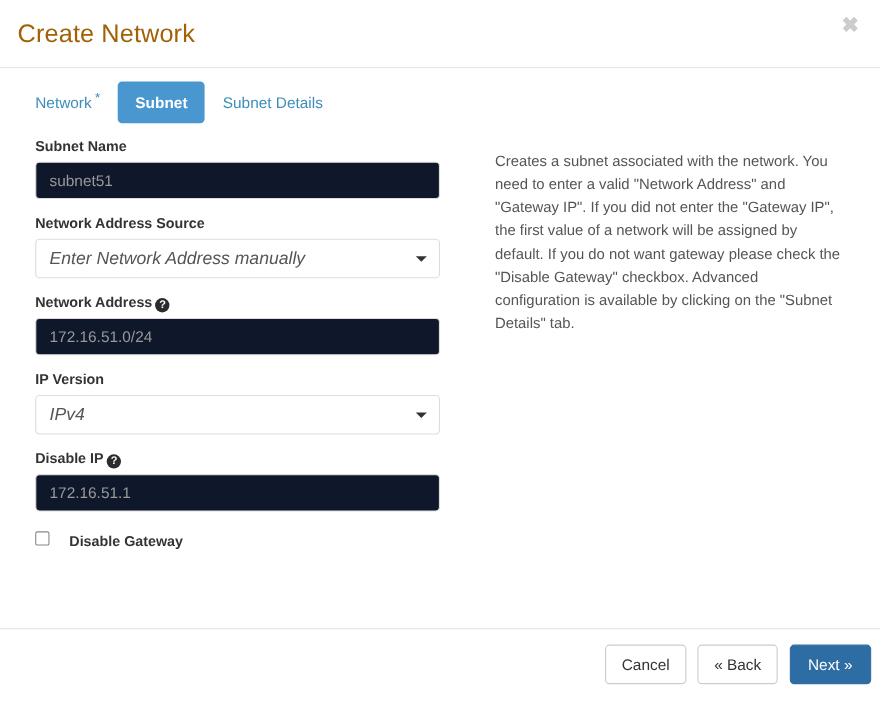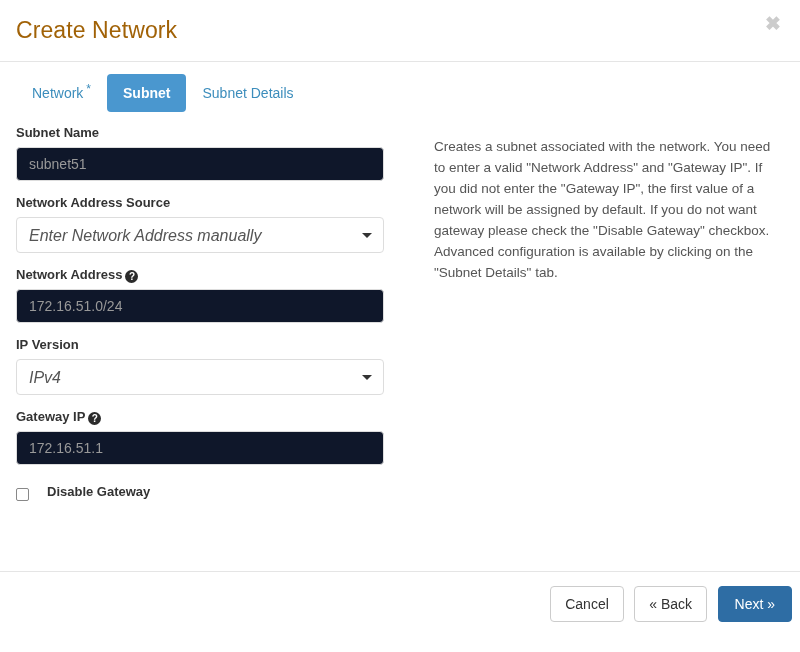--- a/index.html
+++ b/index.html
@@ -88,21 +88,21 @@
     margin-left: 3px;
     position: relative;
     top: -4px;
   }
 
   
   .modal-body {
     position: relative;
     height: 460px;
     box-sizing: border-box;
-    padding: 0 16px;
+    padding: 0 32px;
     display: flex;
   }
   .col-left {
     width: 368px;
     flex: 0 0 368px;
   }
   .col-right {
     flex: 1;
     padding-left: 50px;
     padding-top: 12px;
@@ -189,21 +189,21 @@
     width: 0;
     height: 0;
     border-left: 5px solid transparent;
     border-right: 5px solid transparent;
     border-top: 5px solid #333333;
     pointer-events: none;
   }
 
   .checkbox-row {
     display: flex;
-    align-items: flex-end;
+    align-items: flex-start;
     margin-top: 18px;
   }
   .checkbox-box {
     width: 13px;
     height: 13px;
     border: 1px solid #888888;
     border-radius: 2px;
     background: #ffffff;
     box-sizing: border-box;
     cursor: pointer;
@@ -300,21 +300,21 @@
     <div class="form-group">
       <label class="form-label">IP Version</label>
       <div class="select-wrap">
         <div class="select-display">IPv4</div>
         <span class="caret"></span>
       </div>
     </div>
 
     <div class="form-group">
       <label class="form-label">
-        <span>Gateway IP</span><span class="help-icon">?</span>
+        <span>Disable IP</span><span class="help-icon">?</span>
       </label>
       <input class="form-control" type="text" placeholder="172.16.51.1" style="">
     </div>
 
     <div class="checkbox-row">
       <span class="checkbox-box"></span>
       <span class="checkbox-label">Disable Gateway</span>
     </div>
 
   </div>

